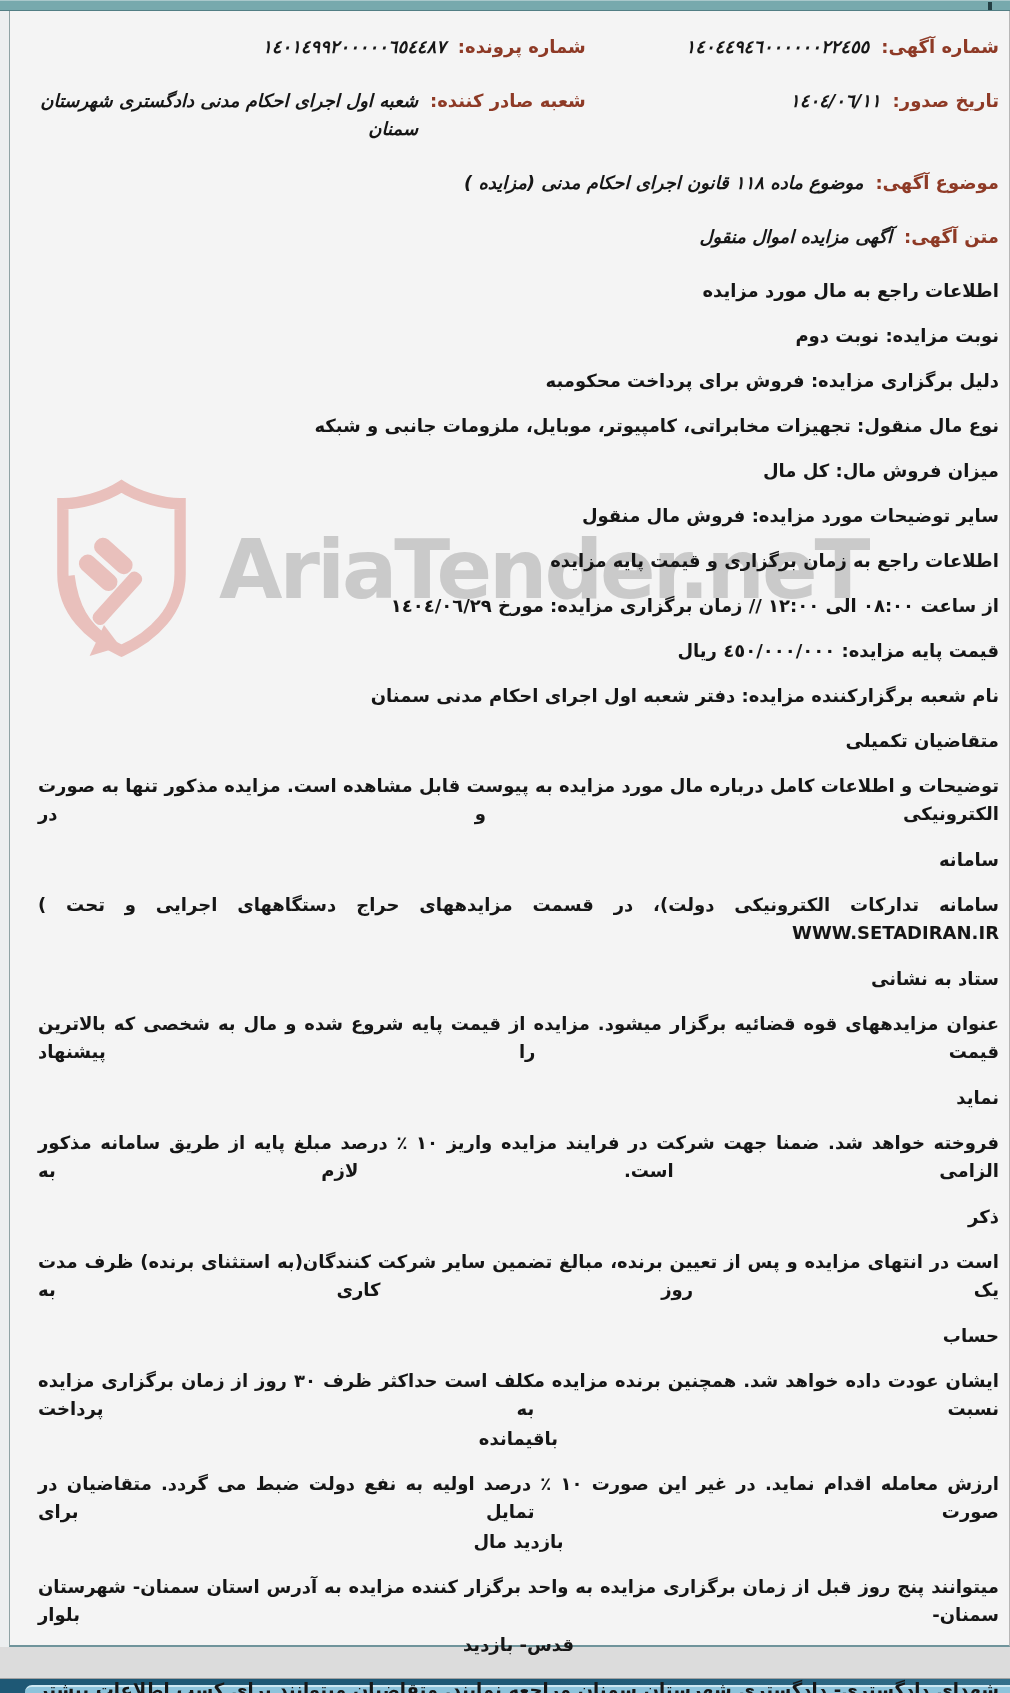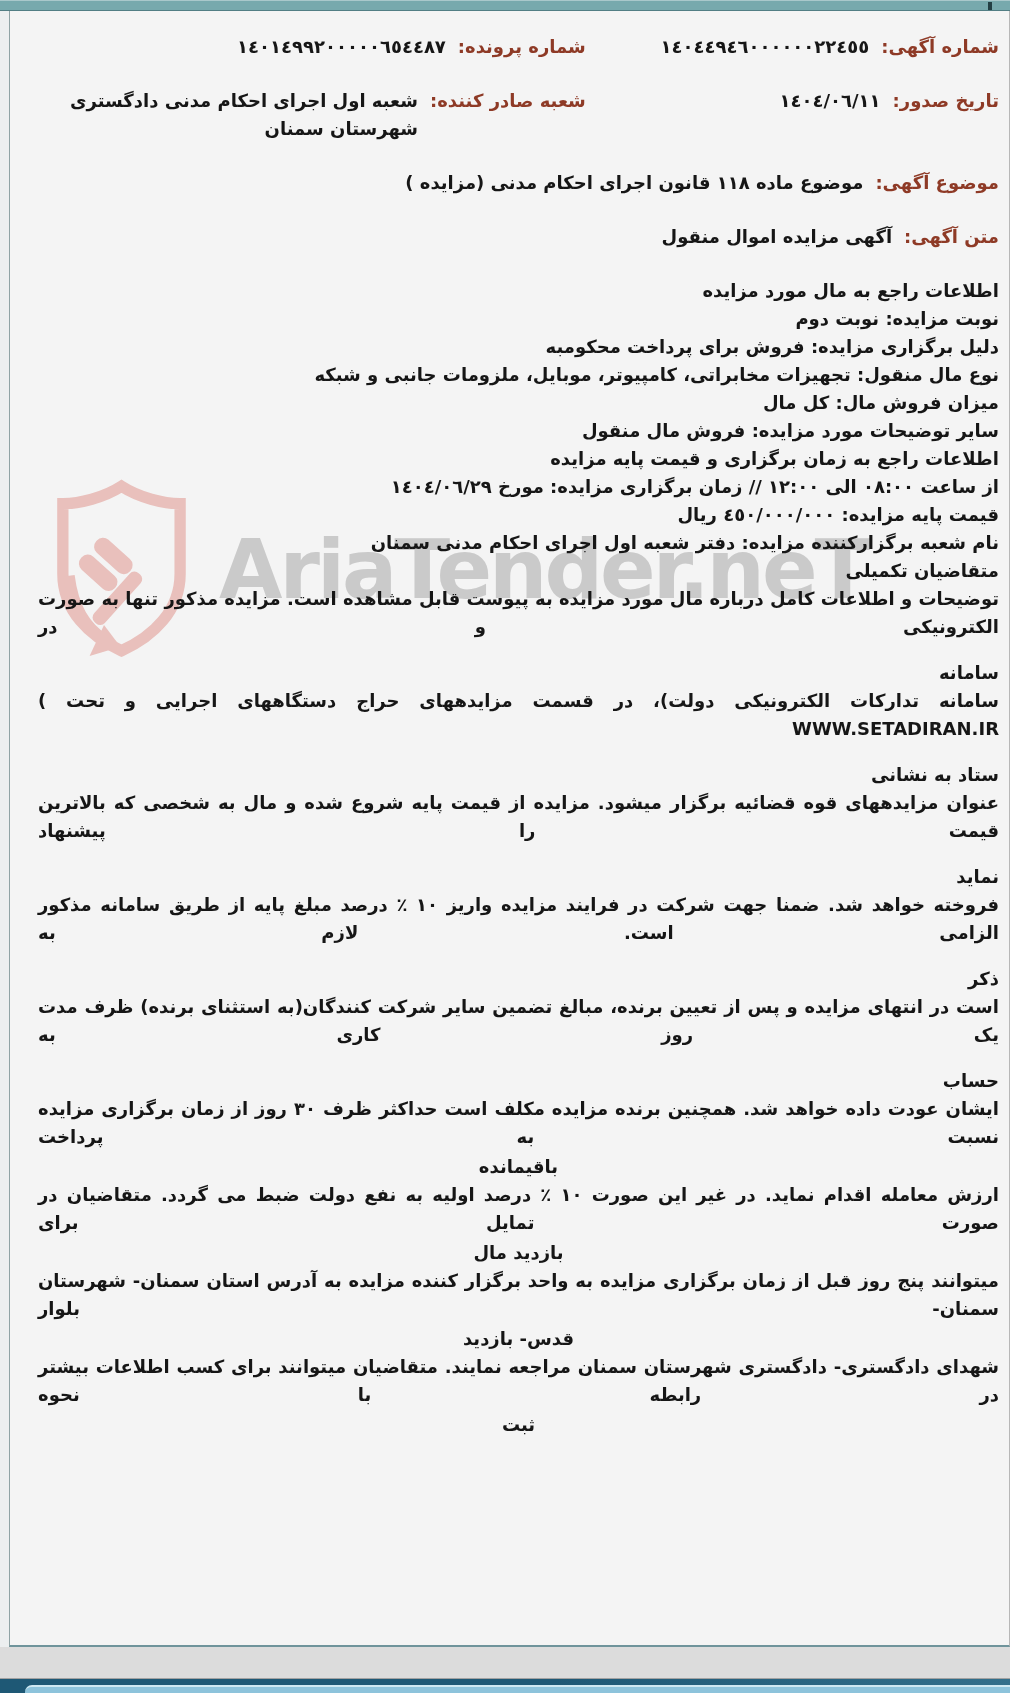--- a/index.html
+++ b/index.html
@@ -37,23 +37,23 @@
     font-size:82px;font-weight:bold;letter-spacing:-3px;
     color:var(--watermark-gray,#cacaca);white-space:nowrap;
   }
   .wm-logo{flex:0 0 auto;}
   .hrow,.line,#bodyLines{position:relative;z-index:1;}
   
   .hrow{display:flex;direction:rtl;line-height:28px;margin-bottom:26px;}
   .hcell{flex:0 0 43%;display:flex;gap:12px;align-items:baseline;direction:rtl;}
   .hcell.grow{flex:1 1 auto;}
   .hlabel{color:var(--label,#8e3a26);white-space:nowrap;}
-  .hvalue{color:var(--text,#161616);}
+  .hvalue{color:var(--text,#161616);font-style:italic;}
   
-  .line{line-height:28px;margin-top:0;text-align:right;}
+  .line{line-height:28px;margin-top:17px;text-align:right;}
   .line.long{text-align:justify;text-align-last:justify;}
   .line.cont-right{margin-top:18px;text-align:right;}
   .line.cont-left{margin-top:2px;text-align:center;}
   
   .graystrip{height:31px;background:var(--gray-strip,#dcdcdc);border-bottom:1px solid #a2a2a2;}
   .bottombar{
     position:relative;height:15px;
     background:linear-gradient(90deg,var(--bottom-bar-start,#1e5875) 55%,var(--bottom-bar-end,#336f8b));
   }
   .lightbar{

